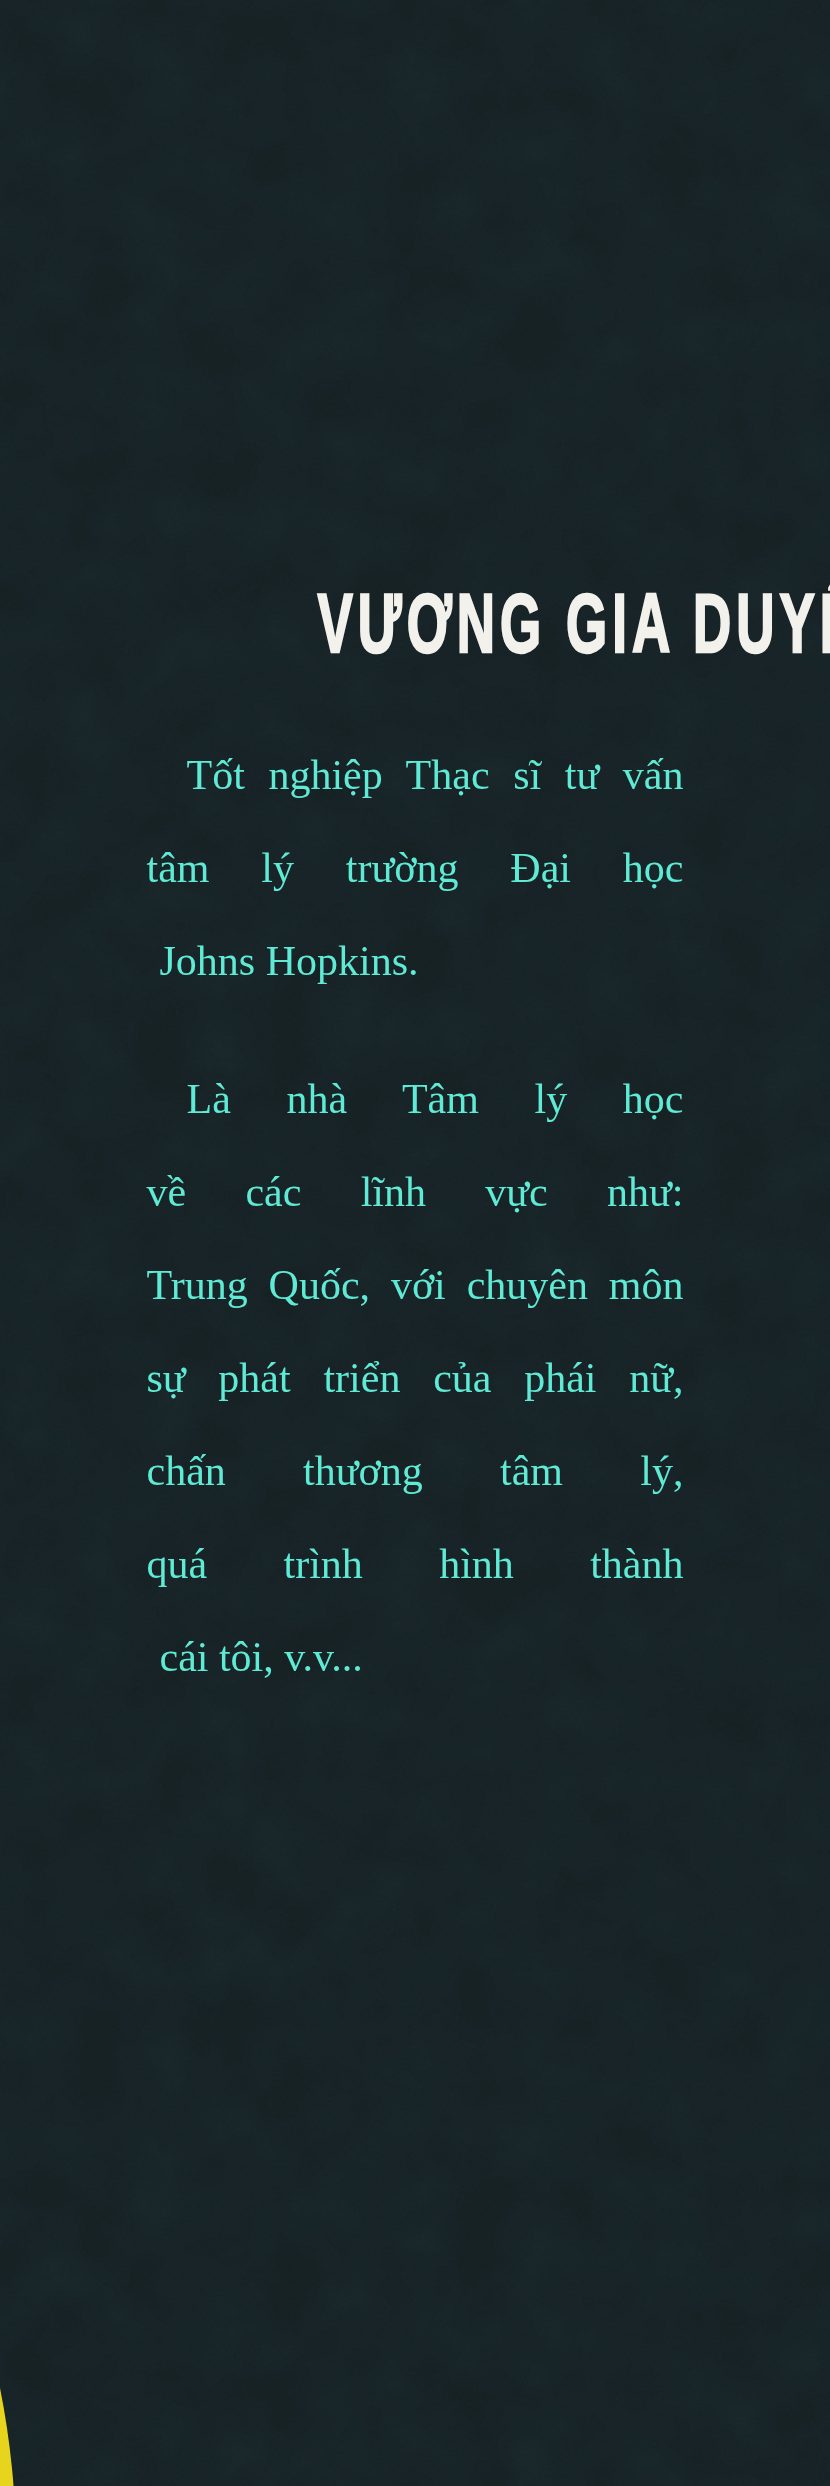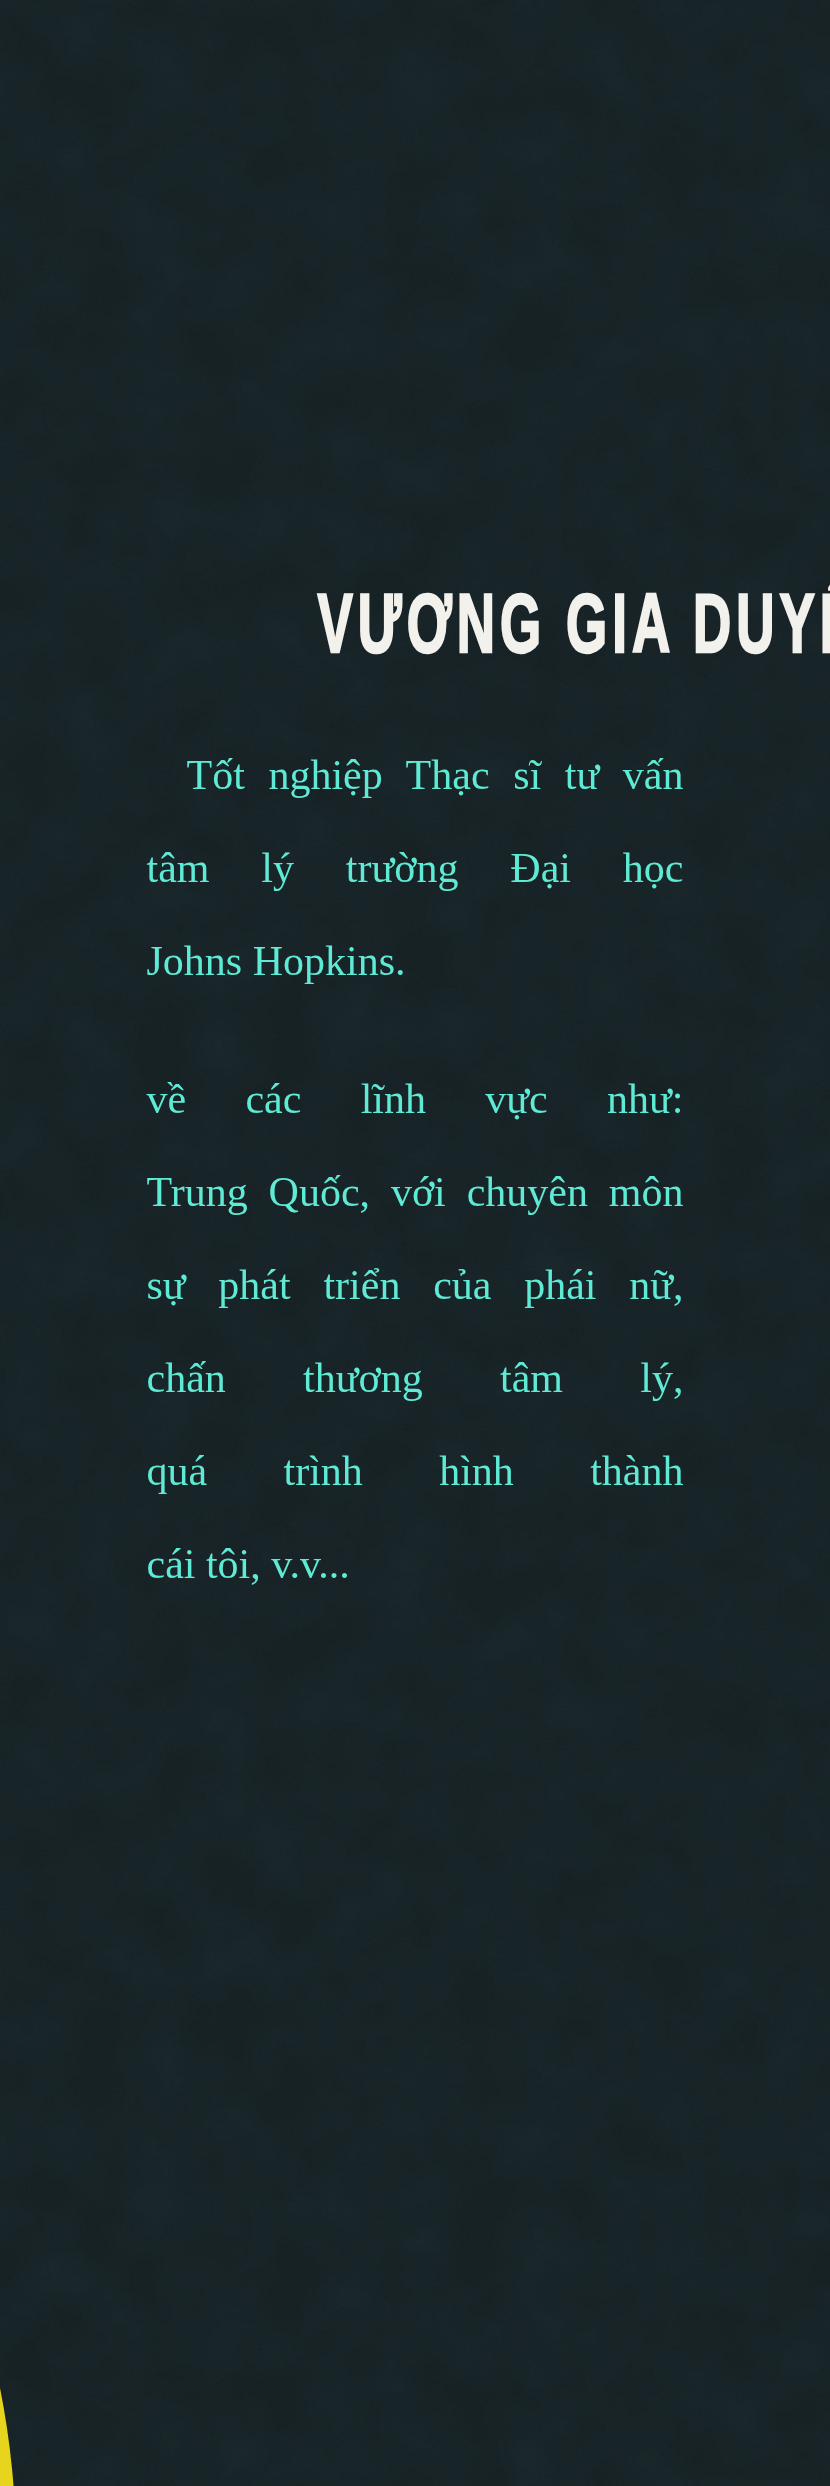--- a/index.html
+++ b/index.html
@@ -50,21 +50,21 @@
   .paragraph-1 { margin-top: 64px; }
   .paragraph-2 { margin-top: 45px; }
   .line {
     height: 93px;
     line-height: 93px;
     text-align: justify;
     text-align-last: justify;
     white-space: normal;
   }
   .line.first { padding-left: 40px; }
-  .line.last  { text-align-last: left; }
+  .line.last  { text-align-last: left; margin-left: 13px; }
 </style>
 </head>
 <body>
 
 <svg class="texture-layer" width="830" height="2486" viewBox="0 0 830 2486" xmlns="http://www.w3.org/2000/svg">
   <defs>
     <filter id="grain" x="0" y="0" width="100%" height="100%">
       <feTurbulence type="fractalNoise" baseFrequency="0.016" numOctaves="5" seed="11" stitchTiles="stitch" result="n"></feTurbulence>
       <feColorMatrix in="n" type="matrix" values="0 0 0 0 0
                 0 0 0 0 0
@@ -89,20 +89,21 @@
 
   <h1 class="title"><span class="title-inner">VƯƠNG GIA DUYỆT</span></h1>
 
   <div class="paragraph paragraph-1">
     <div class="line first">Tốt nghiệp Thạc sĩ tư vấn</div>
     <div class="line">tâm lý trường Đại học</div>
     <div class="line last">Johns Hopkins.</div>
   </div>
 
   <div class="paragraph paragraph-2">
+    <div class="line first">Là nhà Tâm lý học</div>
     <div class="line">về các lĩnh vực như:</div>
     <div class="line">Trung Quốc, với chuyên môn</div>
     <div class="line">sự phát triển của phái nữ,</div>
     <div class="line">chấn thương tâm lý,</div>
     <div class="line">quá trình hình thành</div>
     <div class="line last">cái tôi, v.v...</div>
   </div>
 
 </div>
 

